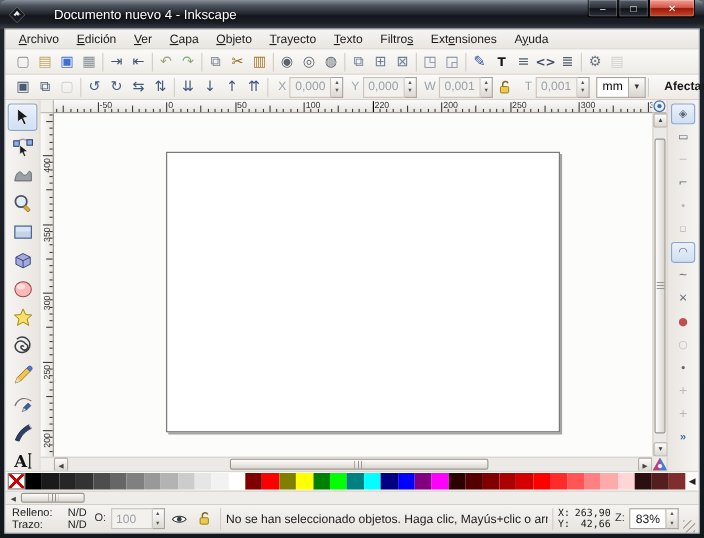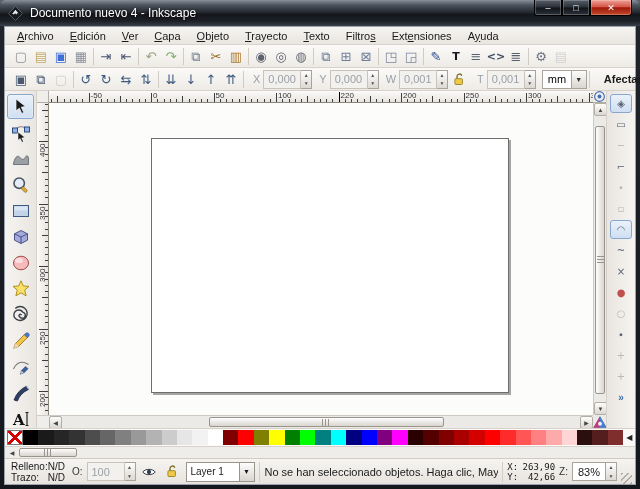--- a/index.html
+++ b/index.html
@@ -3,21 +3,21 @@
 <meta charset="utf-8">
 <style>
   html,body{margin:0;padding:0;background:#5a6470;}
   *,*:before,*:after{box-sizing:border-box;}
   .window{position:relative;width:640px;height:489px;font-family:"Liberation Sans",sans-serif;
     background:linear-gradient(180deg,#20242b,#14171c);border-radius:5px 5px 0 0;overflow:hidden;}
   
   .titlebar{position:absolute;top:0;left:0;right:0;height:26px;
     background:linear-gradient(180deg,#8a9099 0%,#4b525b 20%,#23272e 48%,#13161b 55%,#1d2127 82%,#3a4049 100%);
     display:flex;align-items:center;padding:0 8px;gap:7px;}
-  .title-text{color:#fff;font-size:12px;text-shadow:0 1px 3px #000;}
+  .title-text{color:#fff;font-size:12px;text-shadow:0 1px 3px #000;margin-left:19px;}
   .winbtns{position:absolute;top:0;right:8px;display:flex;}
   .winbtn{width:28px;height:16px;display:flex;align-items:center;justify-content:center;color:#fff;font-size:9px;
     background:linear-gradient(#575f69,#2a2f37 48%,#101318 52%,#2c323b);border:1px solid #000;border-top:none;
     box-shadow:inset 0 0 0 1px rgba(255,255,255,.22);}
   .winbtn.min{border-radius:0 0 0 3px;}
   .winbtn.close{width:42px;border-radius:0 0 3px 0;
     background:linear-gradient(#f0a096,#d4584a 45%,#9e1808 52%,#c24a2e);}
   
   .app{position:absolute;top:26px;left:4px;right:4px;bottom:4px;background:#f1efec;
     display:flex;flex-direction:column;border:1px solid #9aa2ad;}
@@ -94,21 +94,21 @@
   .palarrow{flex:none;width:12px;display:flex;align-items:center;justify-content:center;font-size:8px;color:#222;}
   
   .palscroll{height:12px;flex:none;position:relative;background:#efede9;border-top:1px solid #d6d2cb;}
   .pal-left{position:absolute;left:2px;top:1px;width:10px;height:9px;display:flex;align-items:center;justify-content:center;
     font-size:6px;color:#444;}
   .pal-thumb{position:absolute;left:14px;top:1px;width:58px;height:9px;background:linear-gradient(#fdfdfc,#d9d5cf);
     border:1px solid #9a958c;border-radius:2px;display:flex;align-items:center;justify-content:center;}
   
   .statusbar{height:26px;flex:none;display:flex;align-items:center;background:linear-gradient(#f6f4f1,#e7e4df);
     border-top:1px solid #cfcbc4;font-size:10px;color:#1a1a1a;padding:0 3px;gap:4px;}
-  .fsblock{display:grid;grid-template-columns:auto auto;column-gap:0;line-height:11px;padding:0 3px;flex:none;}
+  .fsblock{display:grid;grid-template-columns:auto auto;column-gap:14px;line-height:11px;padding:0 3px;flex:none;}
   .oplabel{color:#333;flex:none;}
   .iconbtn{width:19px;height:19px;display:flex;align-items:center;justify-content:center;flex:none;}
   .layerbox{display:flex;height:20px;flex:none;}
   .layerval{width:54px;background:#fff;border:1px solid #9a958c;font-size:10px;display:flex;align-items:center;padding:0 4px;}
   .layerdrop{width:15px;border:1px solid #9a958c;border-left:none;background:linear-gradient(#fdfdfc,#d9d5cf);
     font-size:7px;display:flex;align-items:center;justify-content:center;}
   .message{flex:1;min-width:0;overflow:hidden;white-space:nowrap;font-size:11px;height:20px;display:flex;align-items:center;
     border-left:1px solid #d2cec6;padding-left:5px;}
   .coords{font-family:"DejaVu Sans Mono",monospace;font-size:9px;line-height:10px;flex:none;
     display:grid;grid-template-columns:auto 34px;column-gap:3px;border-left:1px solid #d2cec6;padding-left:4px;}
@@ -763,24 +763,20 @@
           </span>
         </span>
       <span class="iconbtn" id="lock-btn">
           <span class="gi">
             <svg viewBox="0 0 18 18" width="15" height="15">
               <path d="M6 8 V5.4 A3 3 0 0 1 11.8 4.4" fill="none" stroke="#7a6a1f" stroke-width="1.6"></path>
               <rect x="3.5" y="8" width="9" height="7" rx="1.2" fill="#f0ca46" stroke="#8a7a1f"></rect>
             </svg>
           </span>
         </span>
-      <span class="layerbox">
-        <span class="layerval">Layer 1</span>
-        <span class="layerdrop">▼</span>
-      </span>
       <span class="message">No se han seleccionado objetos. Haga clic, Mayús+clic o arrastr</span>
       <span class="coords">
         <span>X:</span>
         <span class="cv">263,90</span>
         <span>Y:</span>
         <span class="cv">42,66</span>
       </span>
       <span class="oplabel">Z:</span>
       <span class="spin zoomspin">
         <span class="spinval">83%</span>

